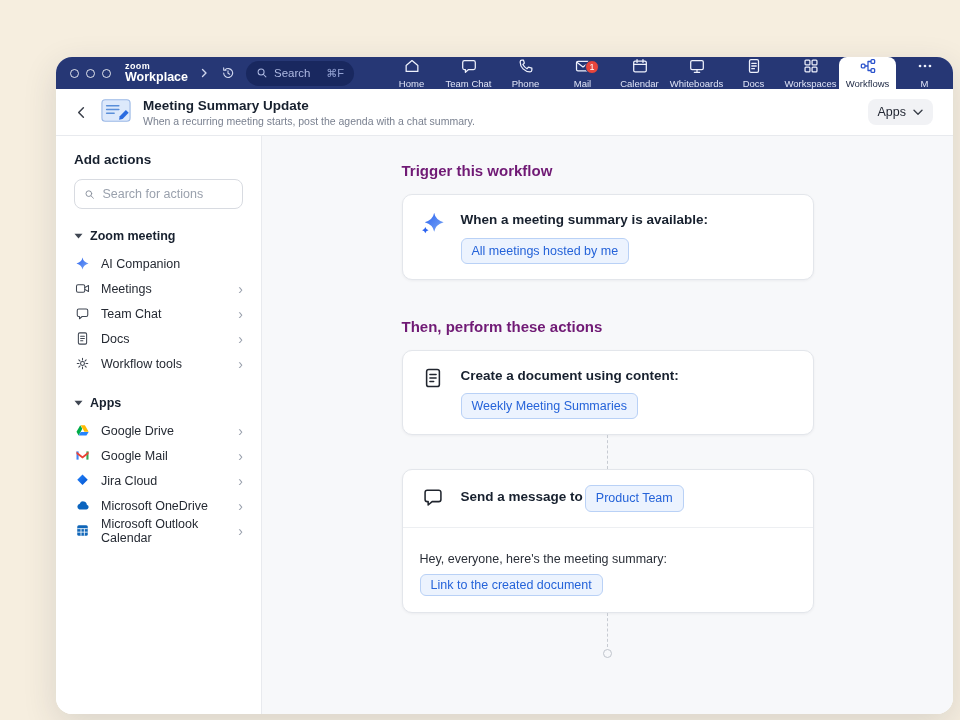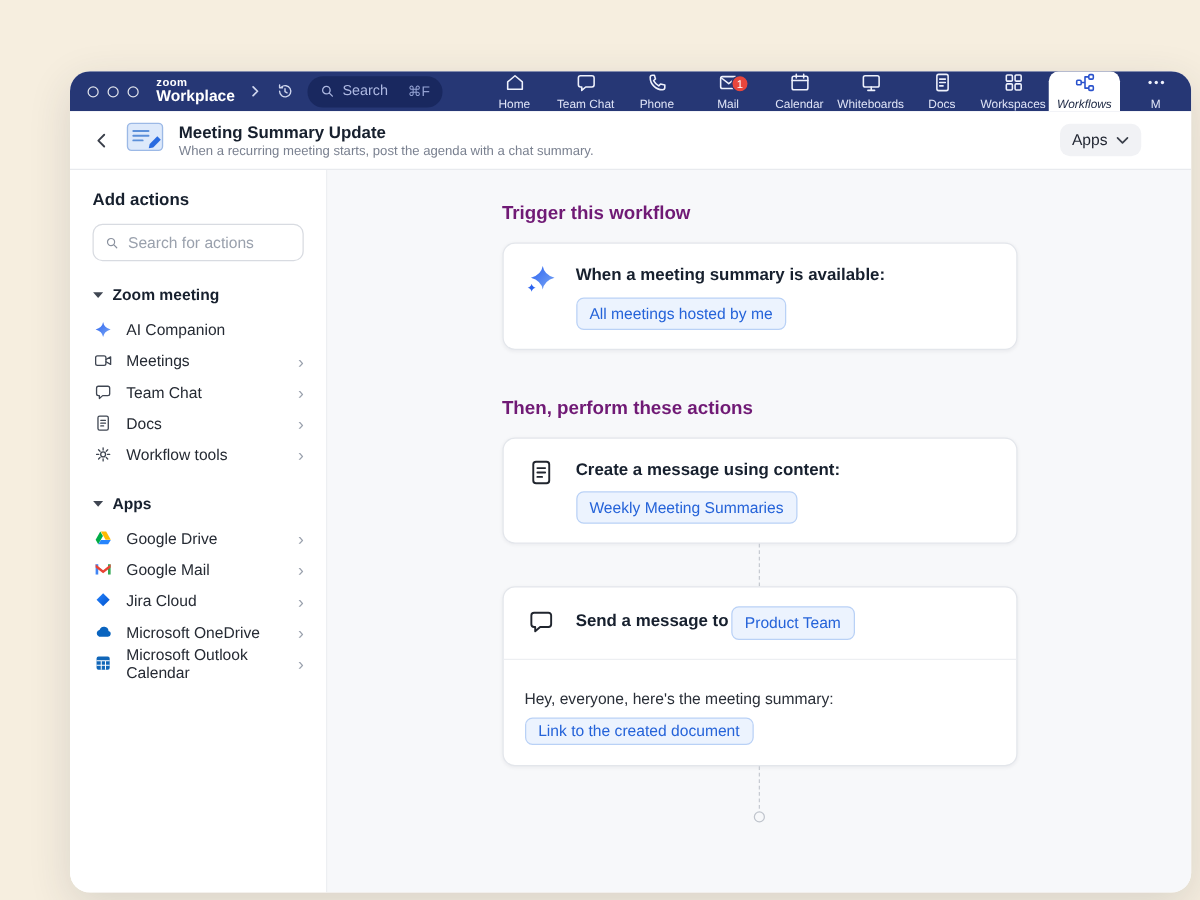--- a/index.html
+++ b/index.html
@@ -33,34 +33,34 @@
   }
   .search-pill .kbd { margin-left:auto; font-size:11px; color:#93a1d2; }
   .nav-items { display:flex; margin-left:auto; align-items:stretch; overflow:hidden; }
   .nav-item {
     width:57px; display:flex; flex-direction:column; align-items:center;
     justify-content:center; gap:3px; cursor:pointer; position:relative; flex:none;
   }
   .nav-icon { color:#eef1fc; height:18px; }
   .nav-icon svg { display:block; }
   .nav-label { font-size:9.5px; color:#dfe4f7; white-space:nowrap; }
-  .nav-item.active { background:#fff; border-radius:8px 8px 0 0;font-style:italic; }
+  .nav-item.active { background:#fff; border-radius:8px 8px 0 0; }
   .nav-item.active .nav-icon { color:#2a52cc; }
   .nav-item.active .nav-label { color:#1c2742; }
   .badge {
     position:absolute; top:3px; right:12px; min-width:14px; height:14px;
     background:#e8463c; border-radius:8px; color:#fff; font-size:9px;
     display:flex; align-items:center; justify-content:center; padding:0 3px;
     border:1.5px solid #263775;
   }
 
   
   .header {
     height:47px; flex:none; background:#fff; border-bottom:1px solid #e8eaee;
-    display:flex; align-items:center; gap:12px; padding:0 40px 0 18px;
+    display:flex; align-items:center; gap:12px; padding:0 20px 0 18px;
   }
   .back-btn { cursor:pointer; display:flex; align-items:center; color:#3a3f4a; }
   .doc-thumb { flex:none; }
   .title-block { display:flex; flex-direction:column; gap:2px; }
   .wf-title { font-size:13.5px; font-weight:bold; color:#17202e; }
   .wf-subtitle { font-size:10.5px; color:#7a8190; }
   .draft-ctl {
     margin-left:auto; display:flex; align-items:center; gap:7px;
     font-size:12.5px; color:#1f2430; background:#f1f2f5; border-radius:8px;
     padding:6px 10px; cursor:pointer;
@@ -449,21 +449,21 @@
 
         <div class="card">
           <div class="card-row">
             <span class="card-icon">
               <svg width="22" height="22" viewBox="0 0 20 20" fill="none" stroke="#20252e" stroke-width="1.4" stroke-linecap="round" stroke-linejoin="round">
                   <rect x="4.2" y="2.2" width="11.6" height="15.6" rx="2"></rect>
                   <path d="M7.2 6.8h5.6M7.2 10h5.6M7.2 13.2h3.4"></path>
                 </svg>
             </span>
             <div class="card-text">
-              <span>Create a message using content:</span><br>
+              <span>Create a document using content:</span><br>
               <span class="tag block">Weekly Meeting Summaries</span>
             </div>
           </div>
         </div>
 
         <div class="connector"></div>
 
         <div class="card">
           <div class="card-row">
             <span class="card-icon">

